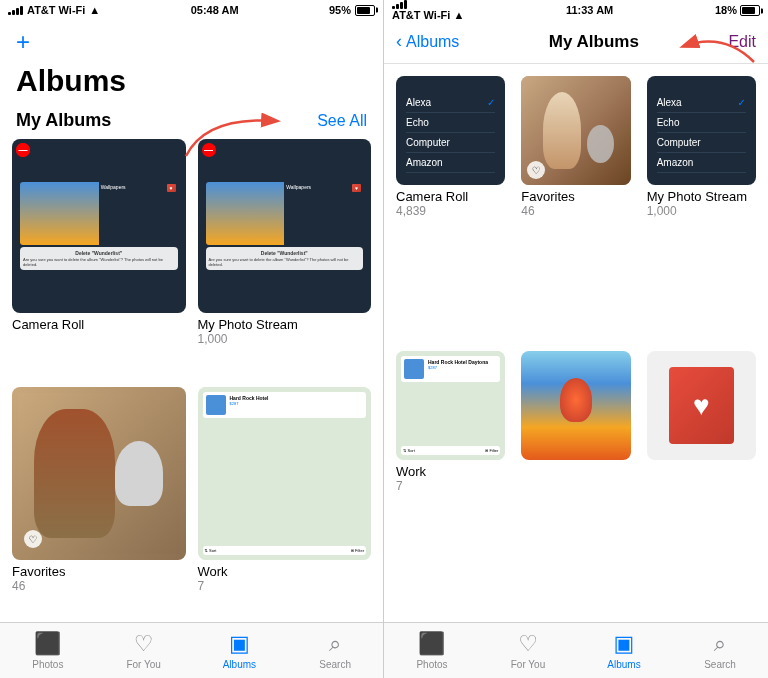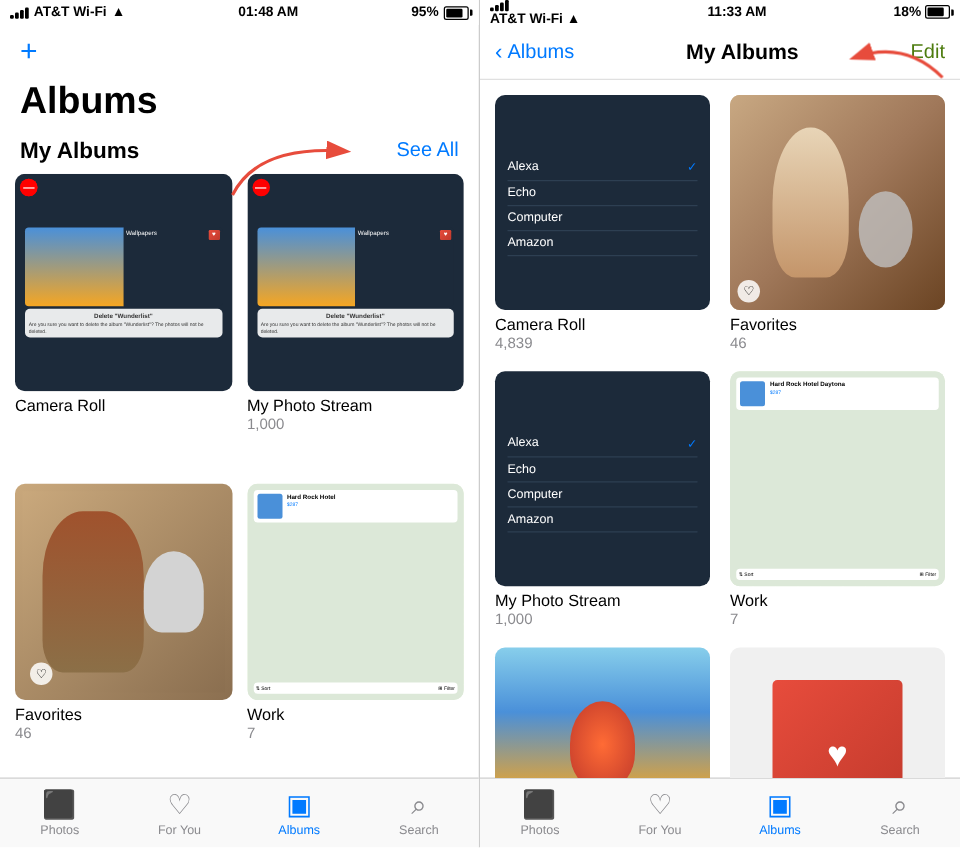--- a/index.html
+++ b/index.html
@@ -182,28 +182,28 @@
       align-items: center;
       gap: 4px;
       cursor: pointer;
     }
     .right-nav-bar .nav-title {
       font-size: 17px;
       font-weight: 600;
       color: #000;
     }
     .right-nav-bar .edit-btn {
-      color: #4d7c0f;
+      color: #701a75;
       font-size: 16px;
       cursor: pointer;
     }
 
     .right-albums-grid {
       display: grid;
-      grid-template-columns: 1fr 1fr;
+      grid-template-columns: 1fr 1fr 1fr;
       gap: 16px;
       padding: 12px;
       flex: 1;
       overflow-y: auto;
     }
 
     .right-album-item {
       display: flex;
       flex-direction: column;
       cursor: pointer;
@@ -391,21 +391,21 @@
       <div class="status-left">
         <div class="signal-bars">
           <span style="height:3px"></span>
           <span style="height:5px"></span>
           <span style="height:7px"></span>
           <span style="height:9px"></span>
         </div>
         <span>AT&amp;T Wi-Fi</span>
         <span>▲</span>
       </div>
-      <span class="status-center">01:48 AM</span>
+      <span class="status-center">05:48 AM</span>
       <div class="status-right">
         <span>95%</span>
         <div class="battery-icon">
           <div class="battery-fill" style="width:80%"></div>
         </div>
       </div>
     </div>
 
     <div class="left-header">
       <span class="plus-btn">+</span>

